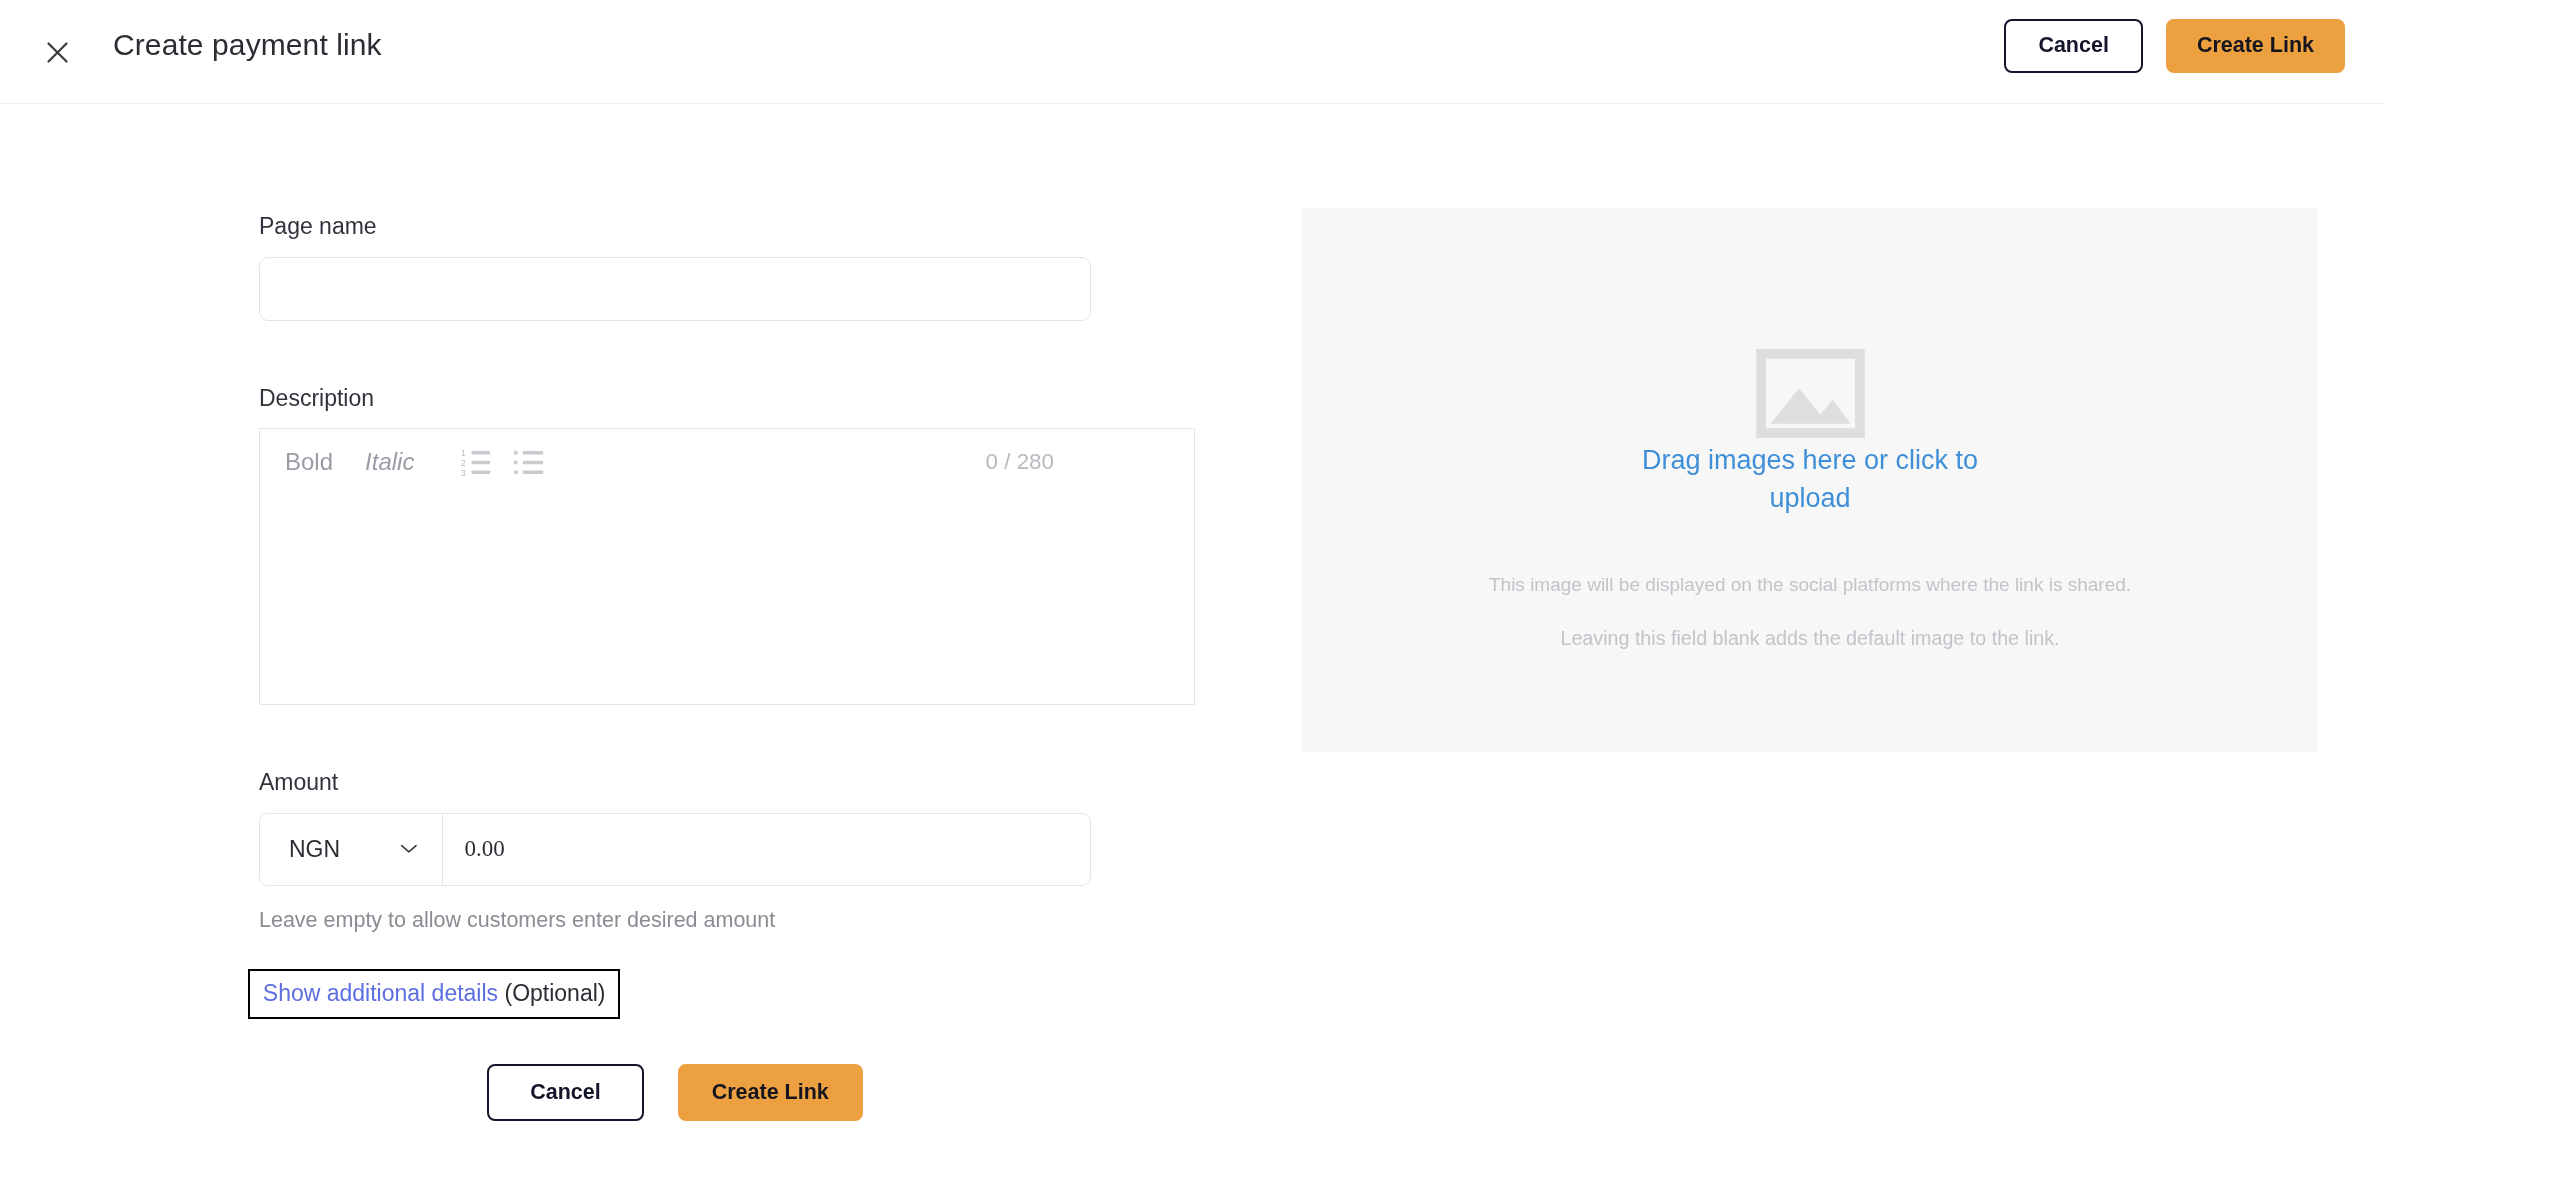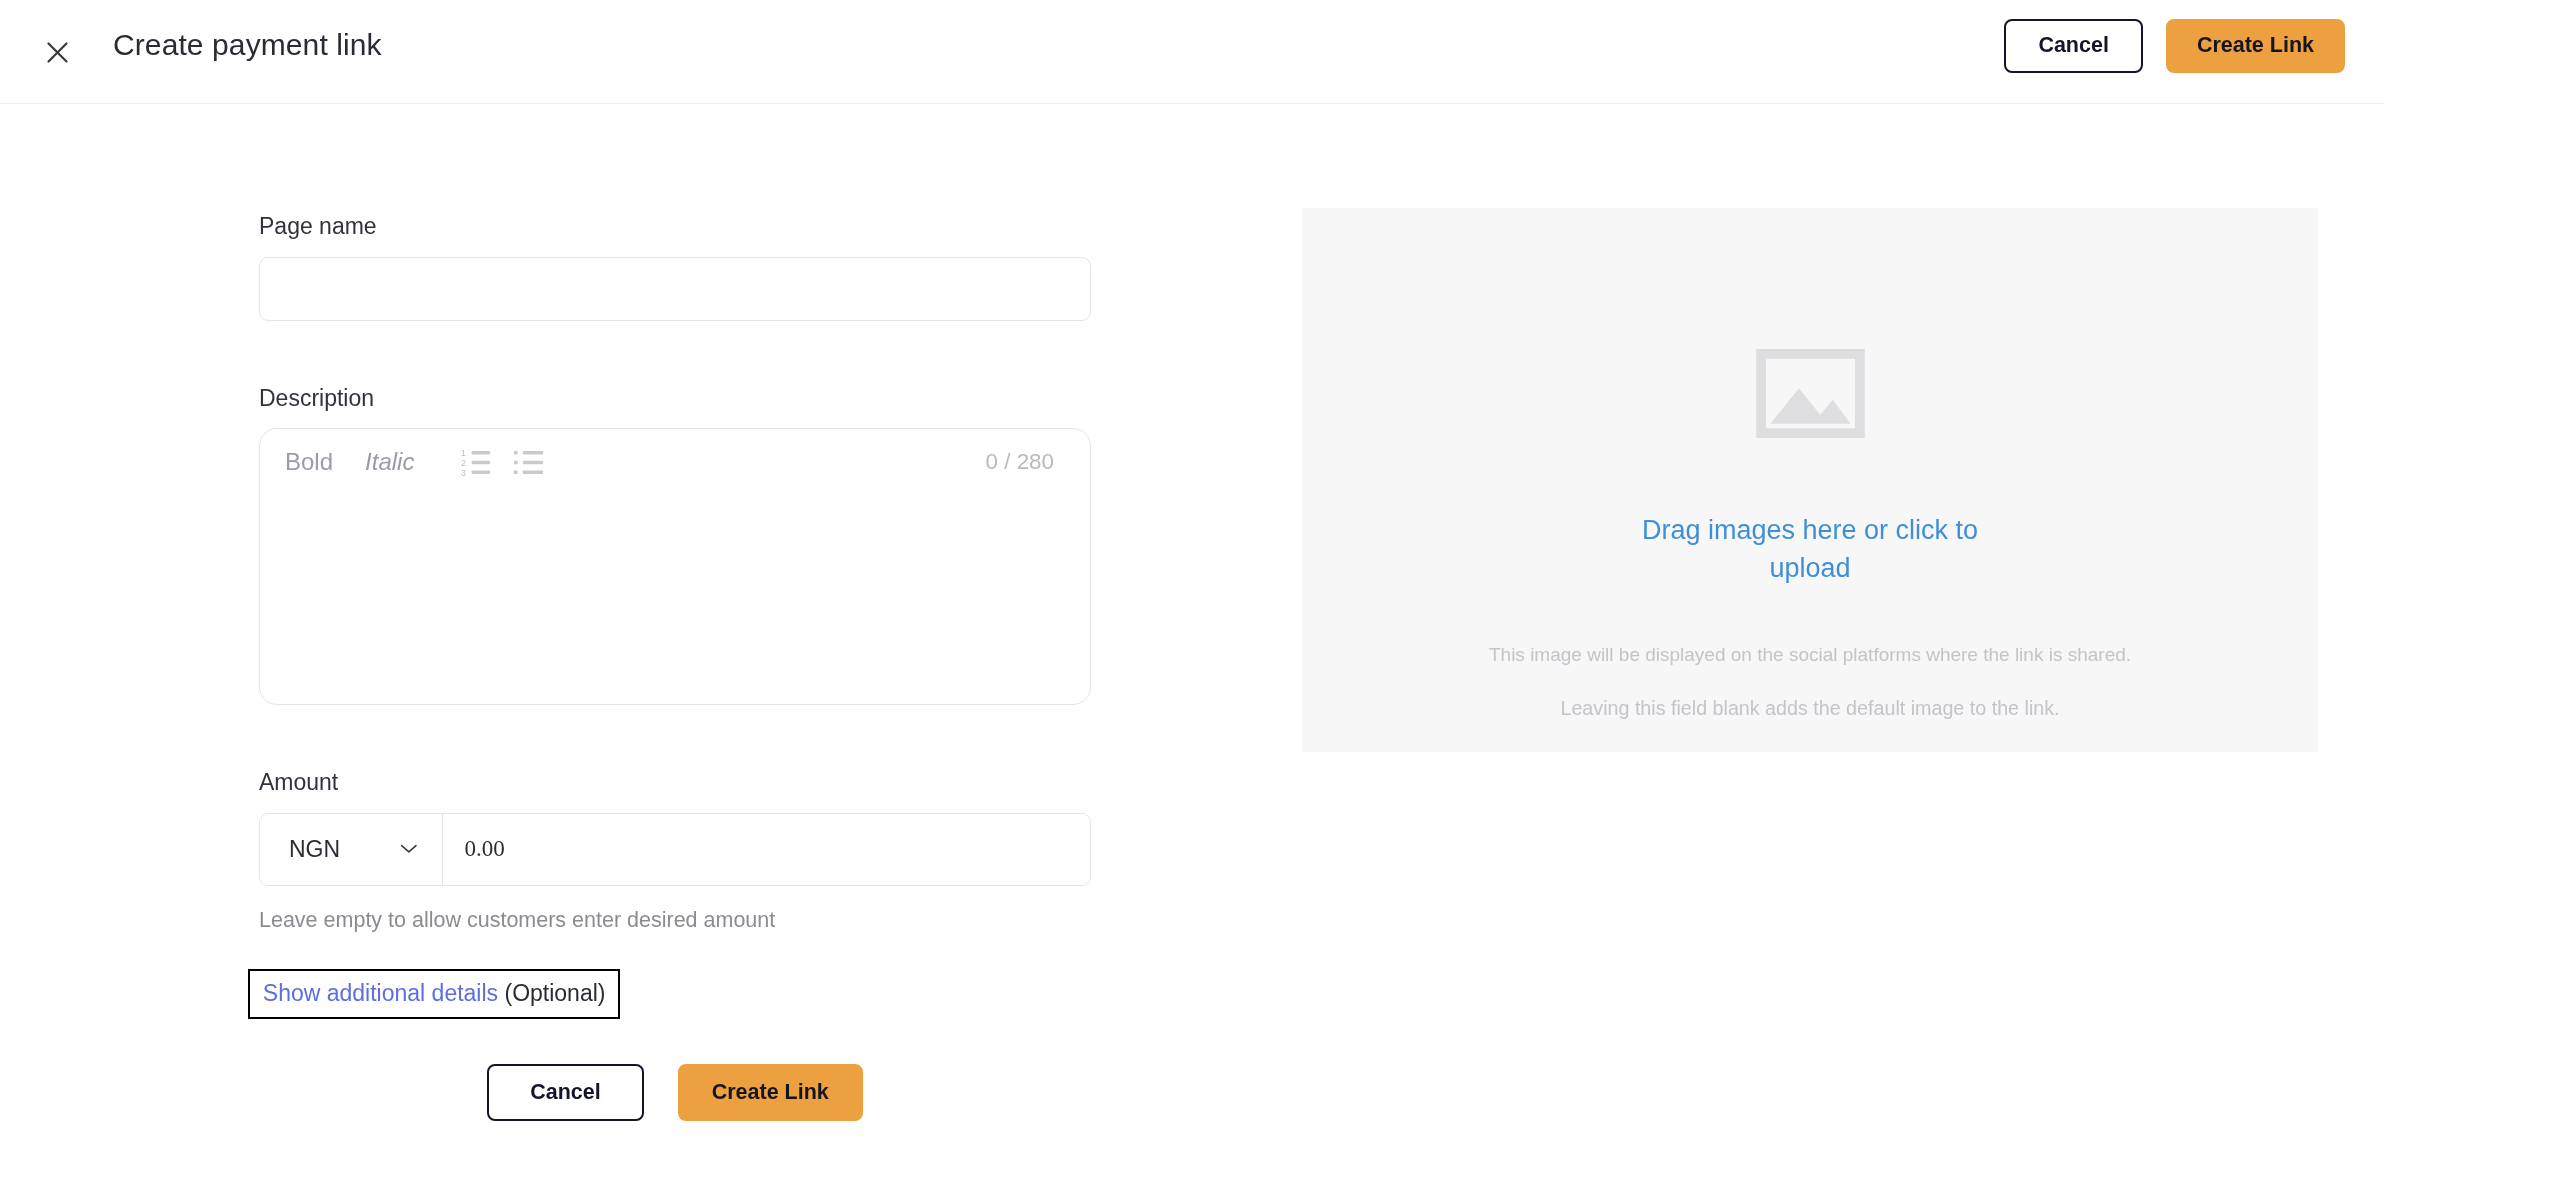--- a/index.html
+++ b/index.html
@@ -100,24 +100,24 @@
     font-size: 22.4px;
     color: #2b2b33;
     padding: 0 19.7px;
     outline: none;
   }
 
   .block-gap { height: 64px; }
 
   
   .editor {
-    width: 832px;
+    width: 936px;
     height: 277px;
     border: 1.8px solid #e3e5e7;
-    border-radius: 18px;
+    border-radius: 1px;
     background: #ffffff;
     position: relative;
   }
   .editor-toolbar {
     position: absolute;
     left: 0; top: 0;
     width: 832px; height: 66px;
     display: flex;
     align-items: center;
     padding: 0 25px;
@@ -241,21 +241,20 @@
     left: 1302px; top: 104px;
     width: 1016px; height: 544px;
     background: #f7f7f8;
     display: flex;
     flex-direction: column;
     align-items: center;
     cursor: pointer;
   }
   .upload-icon { margin-top: 141px; }
   .upload-cta {
-    margin-top: 70px;
     text-align: center;
     font-size: 27px;
     color: #3f8fd8;
     line-height: 1.42;
     max-width: 420px;
   }
   .upload-note1 {
     margin-top: 55px;
     font-size: 19px;
     color: #c3c3c9;

